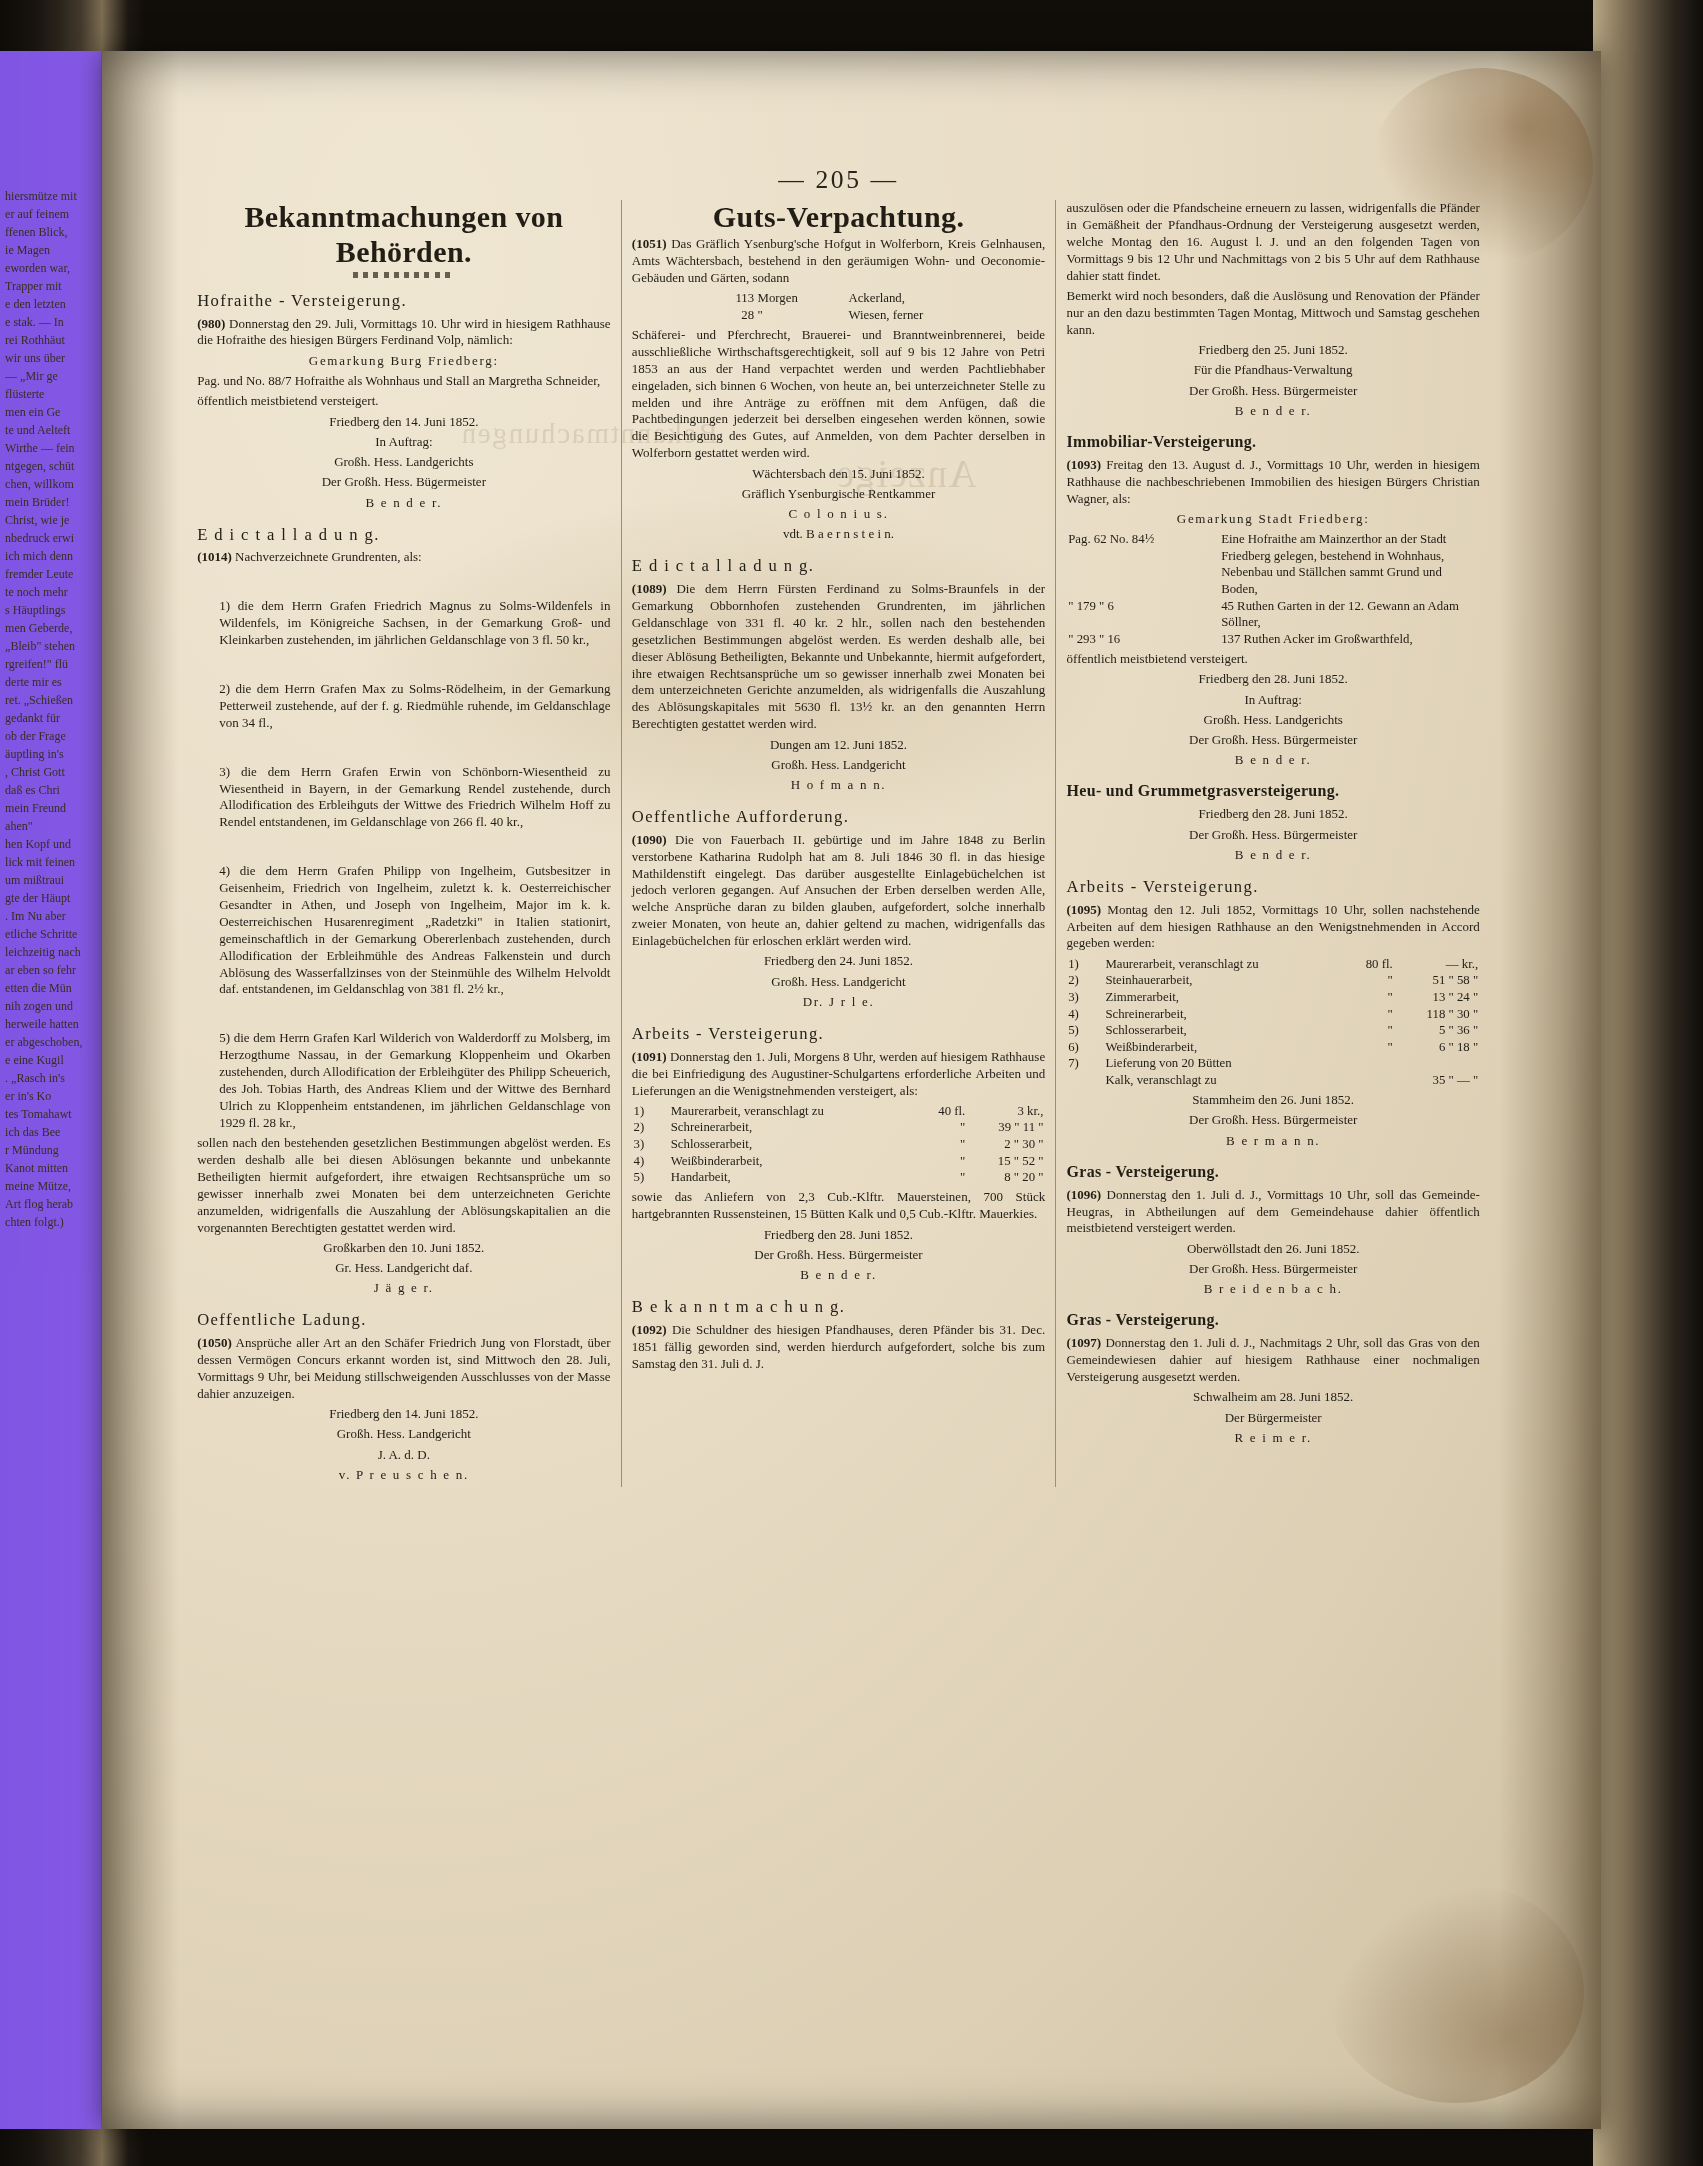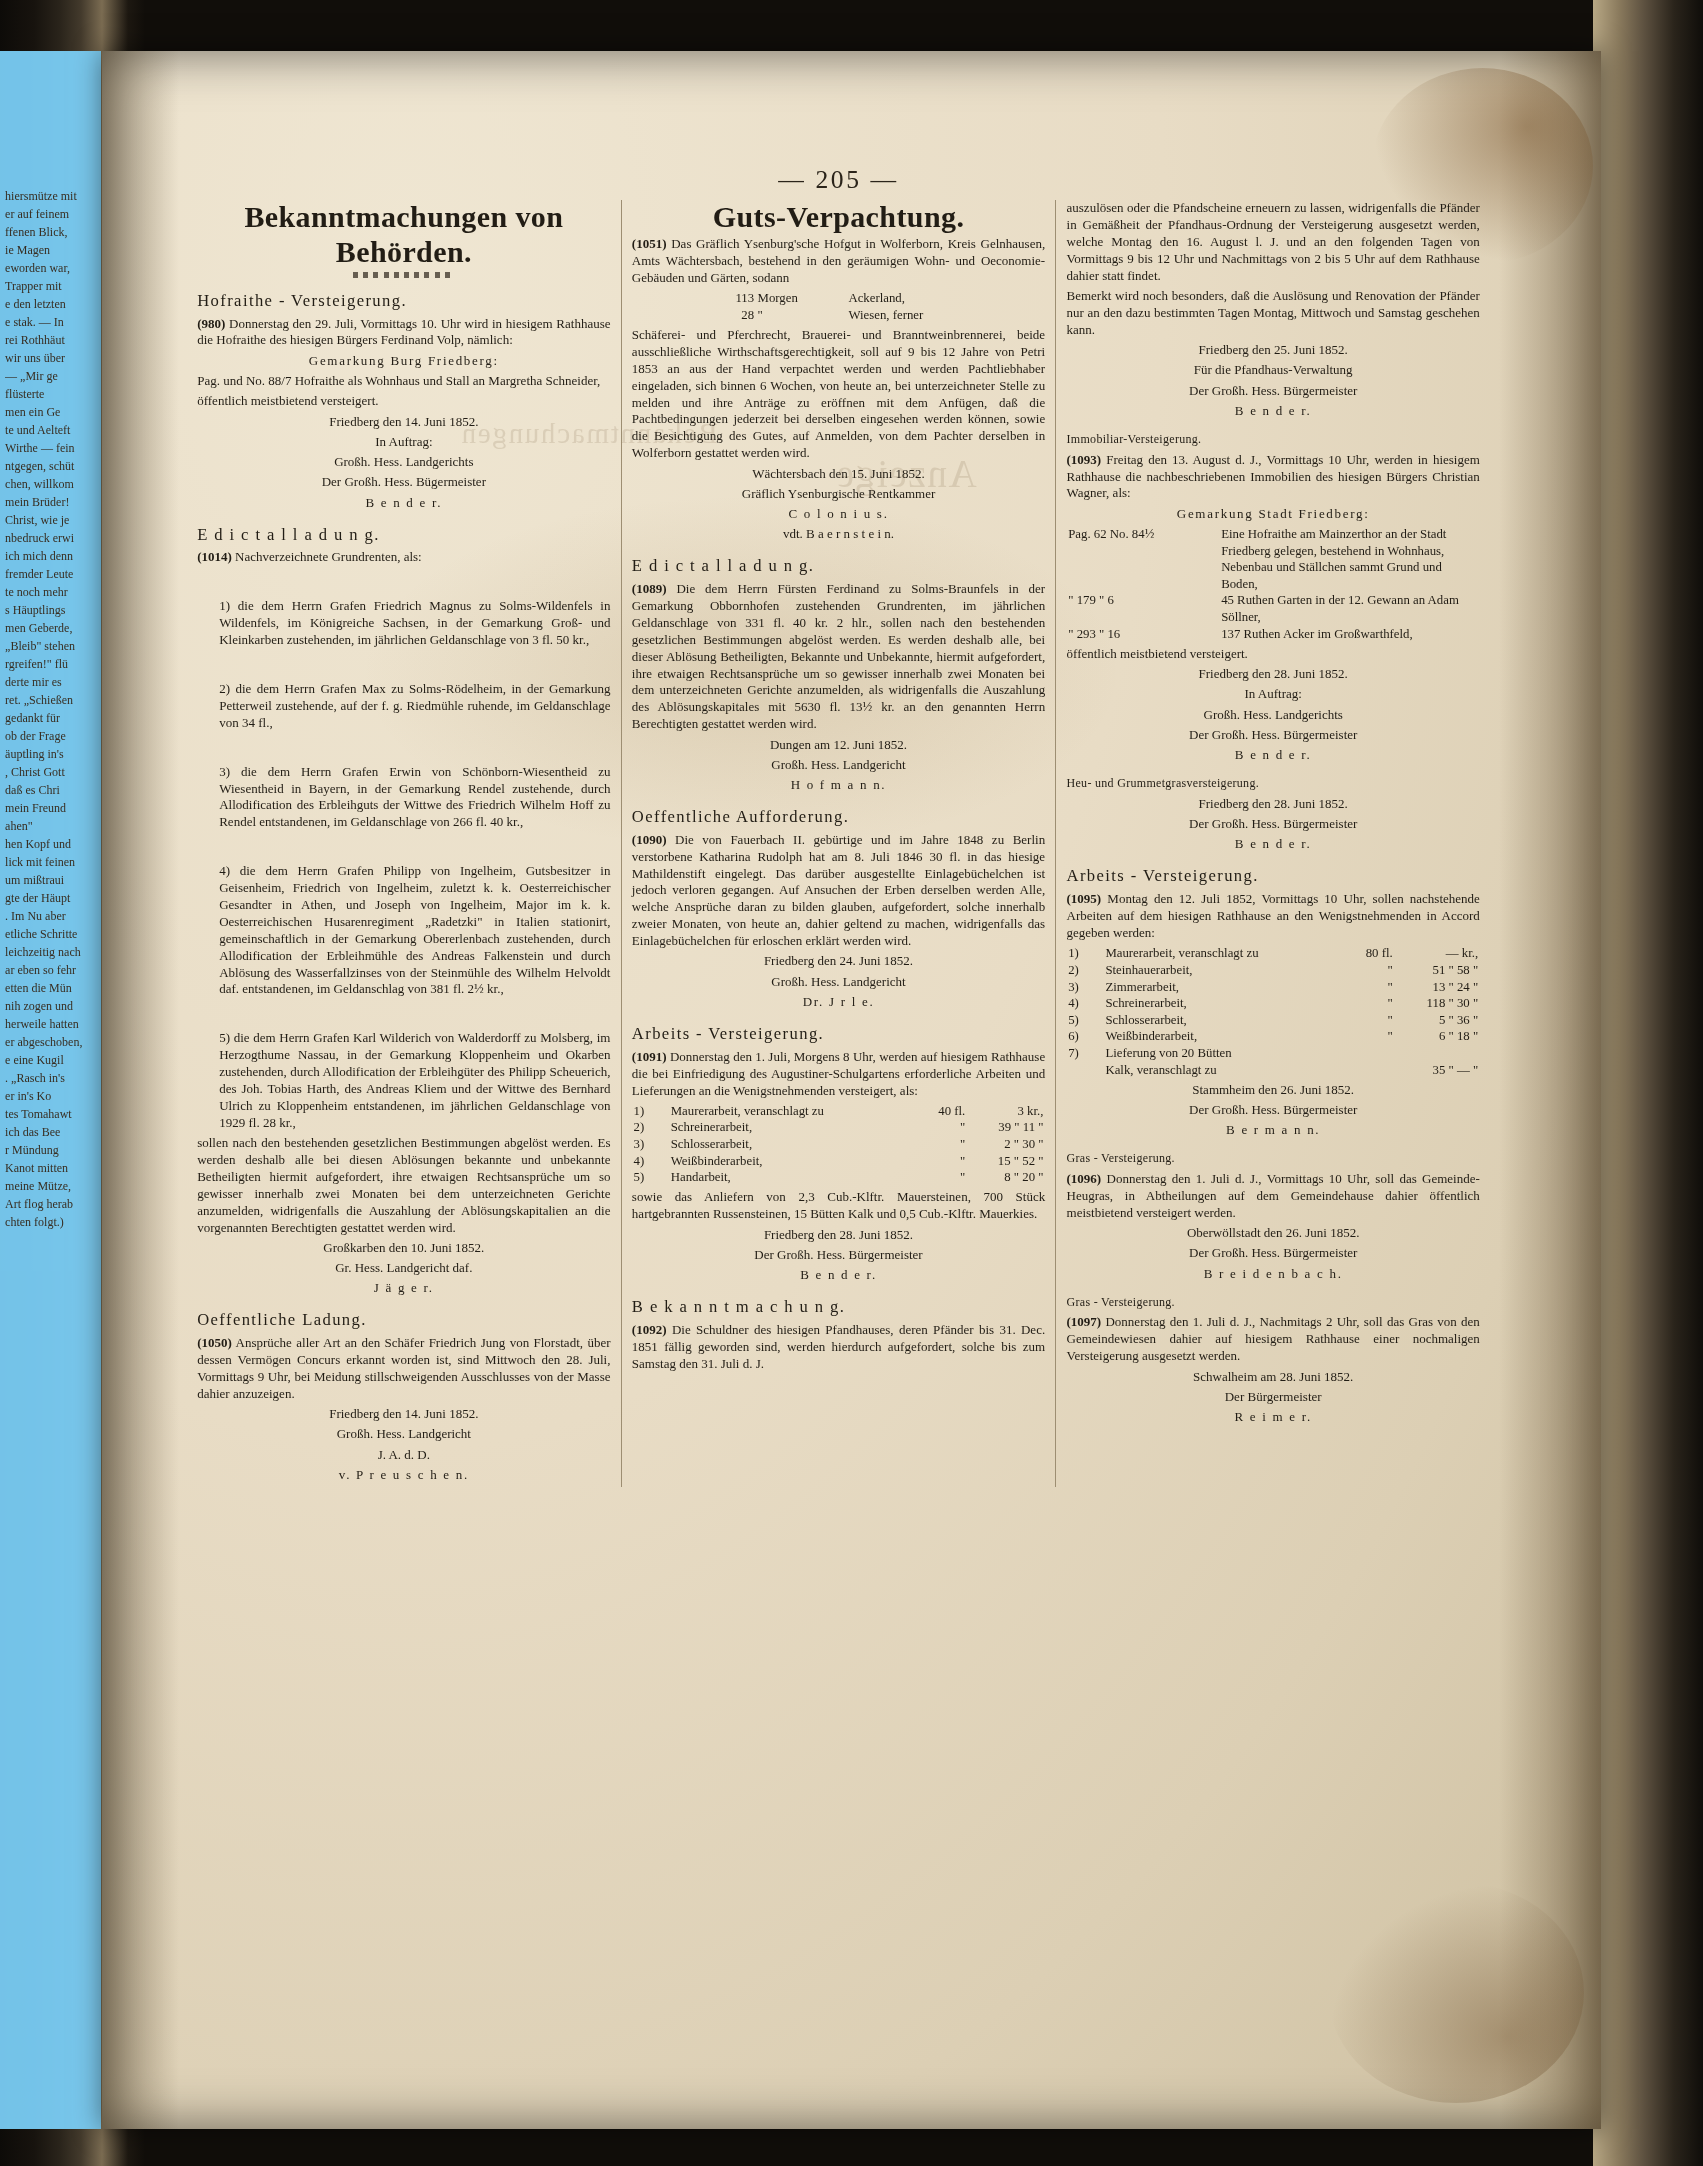--- a/index.html
+++ b/index.html
@@ -108,23 +108,23 @@
     line-height: 1.15;
     letter-spacing: 0.4px;
   }
   h3.sub {
     font-size: 16.6px;
     font-weight: 400;
     margin: 12px 0 4.3px 0;
     letter-spacing: 1.4px;
   }
   h3.sub.bold {
-    font-weight: 400;
+    font-weight: 700;
     letter-spacing: 0.3px;
-    font-size: 12px;
+    font-size: 16px;
   }
   .rule {
     width: 102px;
     height: 6px;
     margin: 2.6px auto 6.8px auto;
     background:
       repeating-linear-gradient(90deg, #3a3126 0 5.1px, transparent 5.1px 10.2px);
     opacity: .75;
   }
   p { margin: 0 0 3.4px 0; }
@@ -151,21 +151,21 @@
   }
   table.tab td { padding: 0 1.7px; vertical-align: top; }
   td.r { text-align: right; white-space: nowrap; }
   td.l { text-align: left; }
   
   .facing {
     position: absolute;
     left: 0; top: 51px;
     width: 101px; height: 2078px;
     background: linear-gradient(90deg, #c9bb9e, #b8aику 0);
-    background-color: #7dd3fc;
+    background-color: #8b5cf6;
     overflow: hidden;
     color: #3a3024;
     font-size: 12px;
     line-height: 1.5;
     font-family: "Liberation Serif", serif;
     padding: 136px 5.1px 0 5.1px;
     box-sizing: border-box;
     opacity: .92;
   }
   .facing div { white-space: nowrap; overflow: hidden; }

